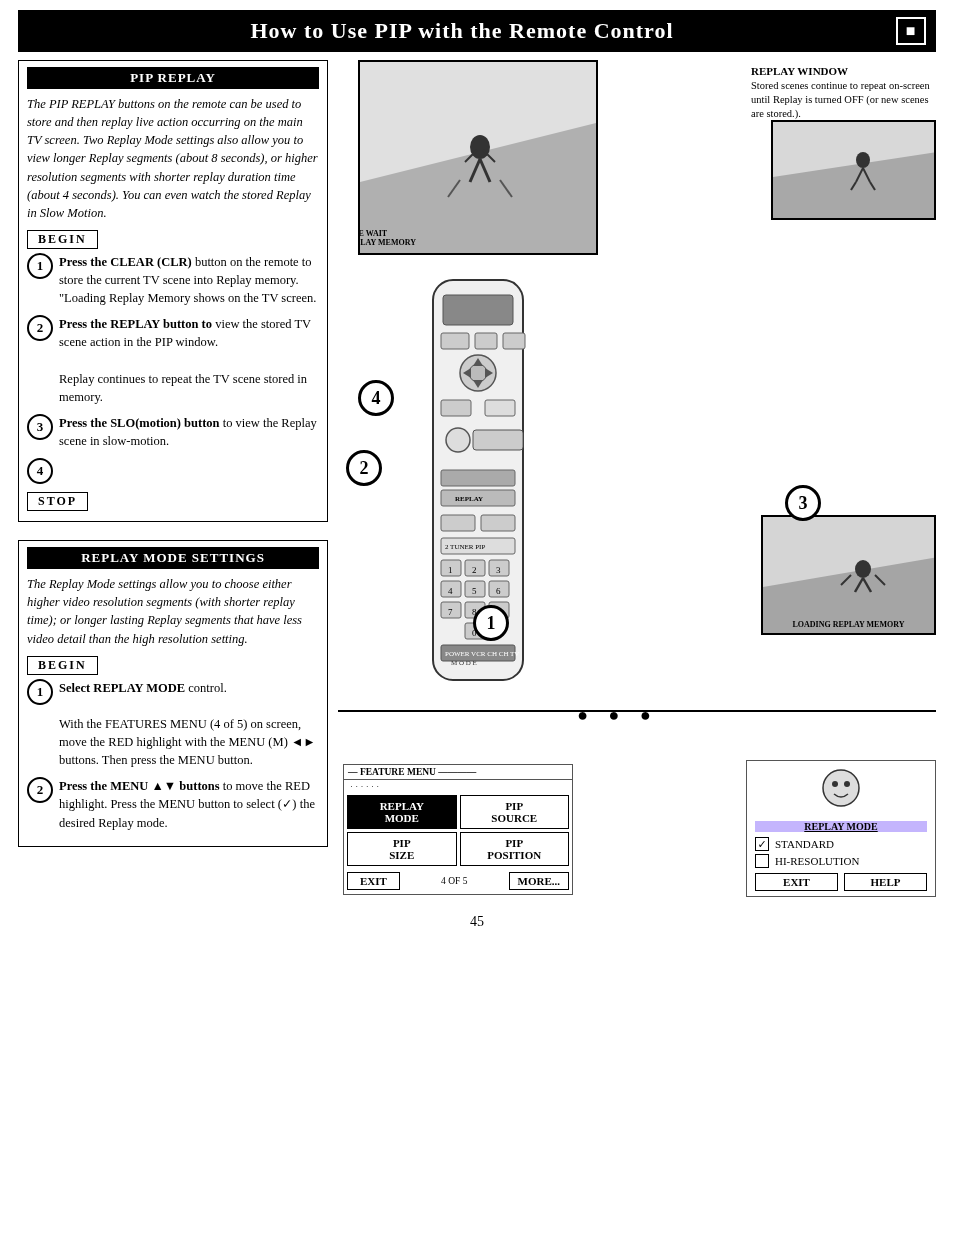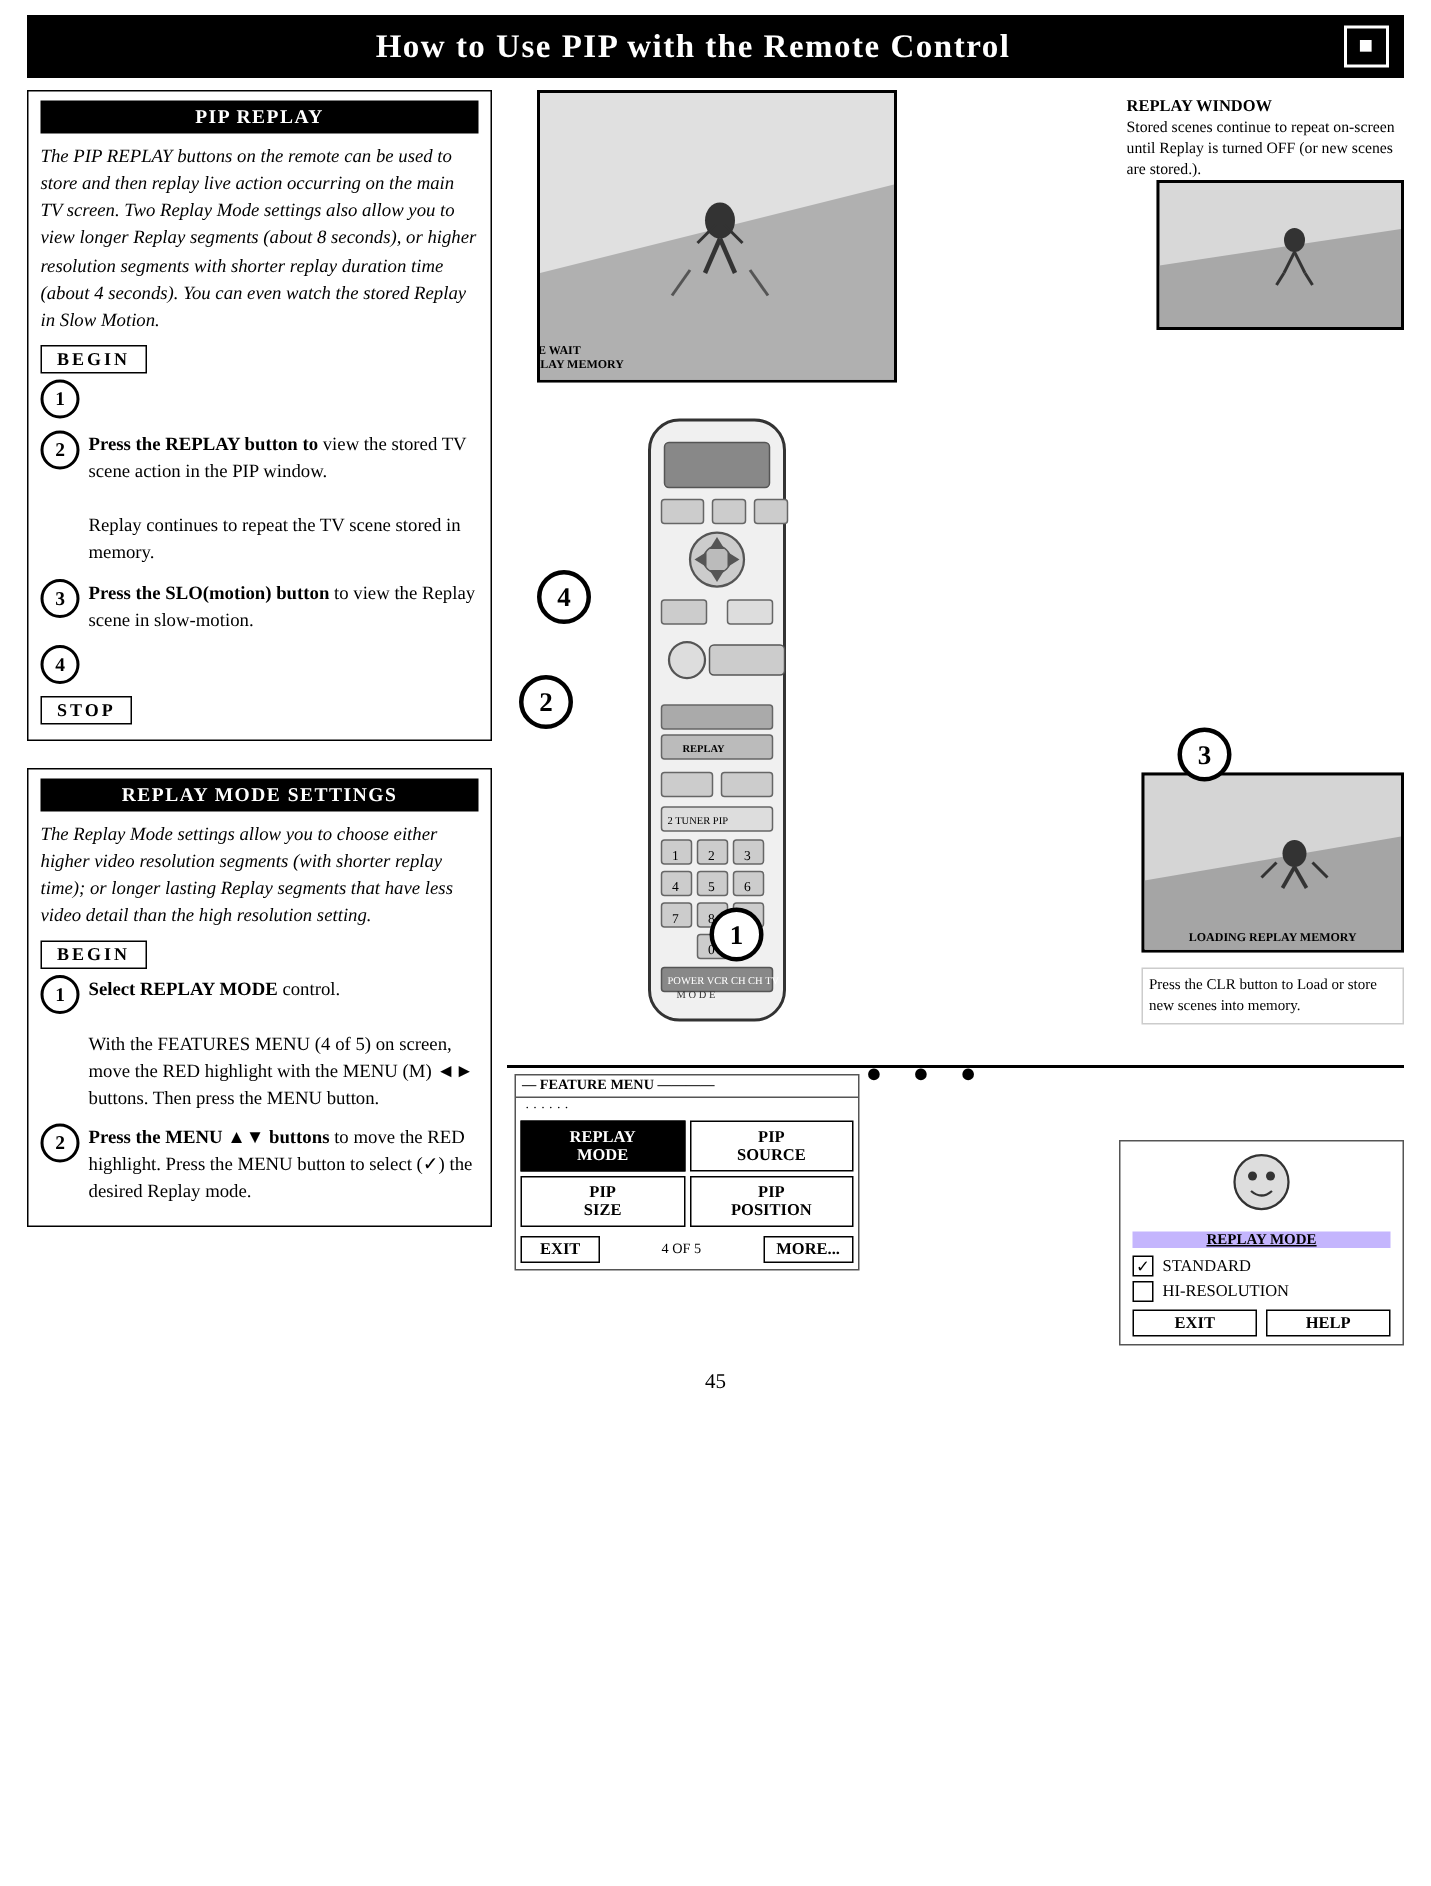--- a/index.html
+++ b/index.html
@@ -191,20 +191,23 @@
         </div>
 
         <p class="intro-text">The PIP REPLAY buttons on the remote can be used to store and then replay live action occurring on the main TV screen. Two Replay Mode settings also allow you to view longer Replay segments (about 8 seconds), or higher resolution segments with shorter replay duration time (about 4 seconds). You can even watch the stored Replay in Slow Motion.</p>
 
         <div class="begin-box">
           <span class="begin-badge">BEGIN</span>
         </div>
 
         <div class="step">
           <div class="step-num">1</div>
+          <div class="step-content">
+            <b>Press the CLEAR (CLR)</b><span> button on the remote to store the current TV scene into Replay memory. "Loading Replay Memory shows on the TV screen.</span>
+          </div>
         </div>
 
         <div class="step">
           <div class="step-num">2</div>
           <div class="step-content">
             <b>Press the REPLAY button to</b> view the stored TV scene action in the PIP window.<br><br>
             Replay continues to repeat the TV scene stored in memory.
           </div>
         </div>
 
@@ -373,31 +376,26 @@
           <polygon points="0,70 175,40 175,120 0,120" fill="#a5a5a5"></polygon>
           <ellipse cx="100" cy="52" rx="8" ry="9" fill="#333"></ellipse>
           <line x1="100" y1="61" x2="92" y2="75" stroke="#333" stroke-width="2.5"></line>
           <line x1="100" y1="61" x2="108" y2="75" stroke="#333" stroke-width="2.5"></line>
           <line x1="88" y1="58" x2="78" y2="68" stroke="#333" stroke-width="2"></line>
           <line x1="112" y1="58" x2="122" y2="68" stroke="#333" stroke-width="2"></line>
         </svg>
         <div style="position:absolute;bottom:4px;left:0;right:0;text-align:center;font-size:8px;font-weight:bold;">LOADING REPLAY MEMORY</div>
       </div>
 
-      <div style="position:absolute; top:585px; right:0; width:175px; font-size:10px; line-height:1.4; border: 1px solid #ccc; padding:4px;">
-        <span>Press the CLR button to
-Load or store new scenes
-into memory.</span>
-      </div>
 
       <div style="position:absolute; top:650px; left:0; right:0; border-top:2px solid #000;"></div>
 
       <div style="position:absolute; top:645px; left:40%; font-size:18px; letter-spacing:8px;">● ● ●</div>
 
-      <div style="position:absolute; top:656px; left:5px; width:230px; border:1.5px solid #555;">
+      <div style="position:absolute; top:704px; left:5px; width:230px; border:1.5px solid #555;">
         <div style="font-size:9.5px; font-weight:bold; padding:2px 4px; border-bottom:1px solid #555;">
           — FEATURE MENU ————
         </div>
         <div style="font-size:9px; padding: 1px 6px;">· · · · · ·</div>
 
         <div style="display:grid; grid-template-columns:1fr 1fr; gap:3px; padding:3px;">
           <div style="border:1.5px solid #000; padding:4px 6px; font-size:11px; font-weight:bold; background:#000; color:#fff; text-align:center; min-height:32px; display:flex; align-items:center; justify-content:center;">REPLAY<br>MODE</div>
           <div style="border:1.5px solid #000; padding:4px 6px; font-size:11px; font-weight:bold; text-align:center; min-height:32px; display:flex; align-items:center; justify-content:center;">PIP<br>SOURCE</div>
           <div style="border:1.5px solid #000; padding:4px 6px; font-size:11px; font-weight:bold; text-align:center; min-height:32px; display:flex; align-items:center; justify-content:center;">PIP<br>SIZE</div>
           <div style="border:1.5px solid #000; padding:4px 6px; font-size:11px; font-weight:bold; text-align:center; min-height:32px; display:flex; align-items:center; justify-content:center;">PIP<br>POSITION</div>

